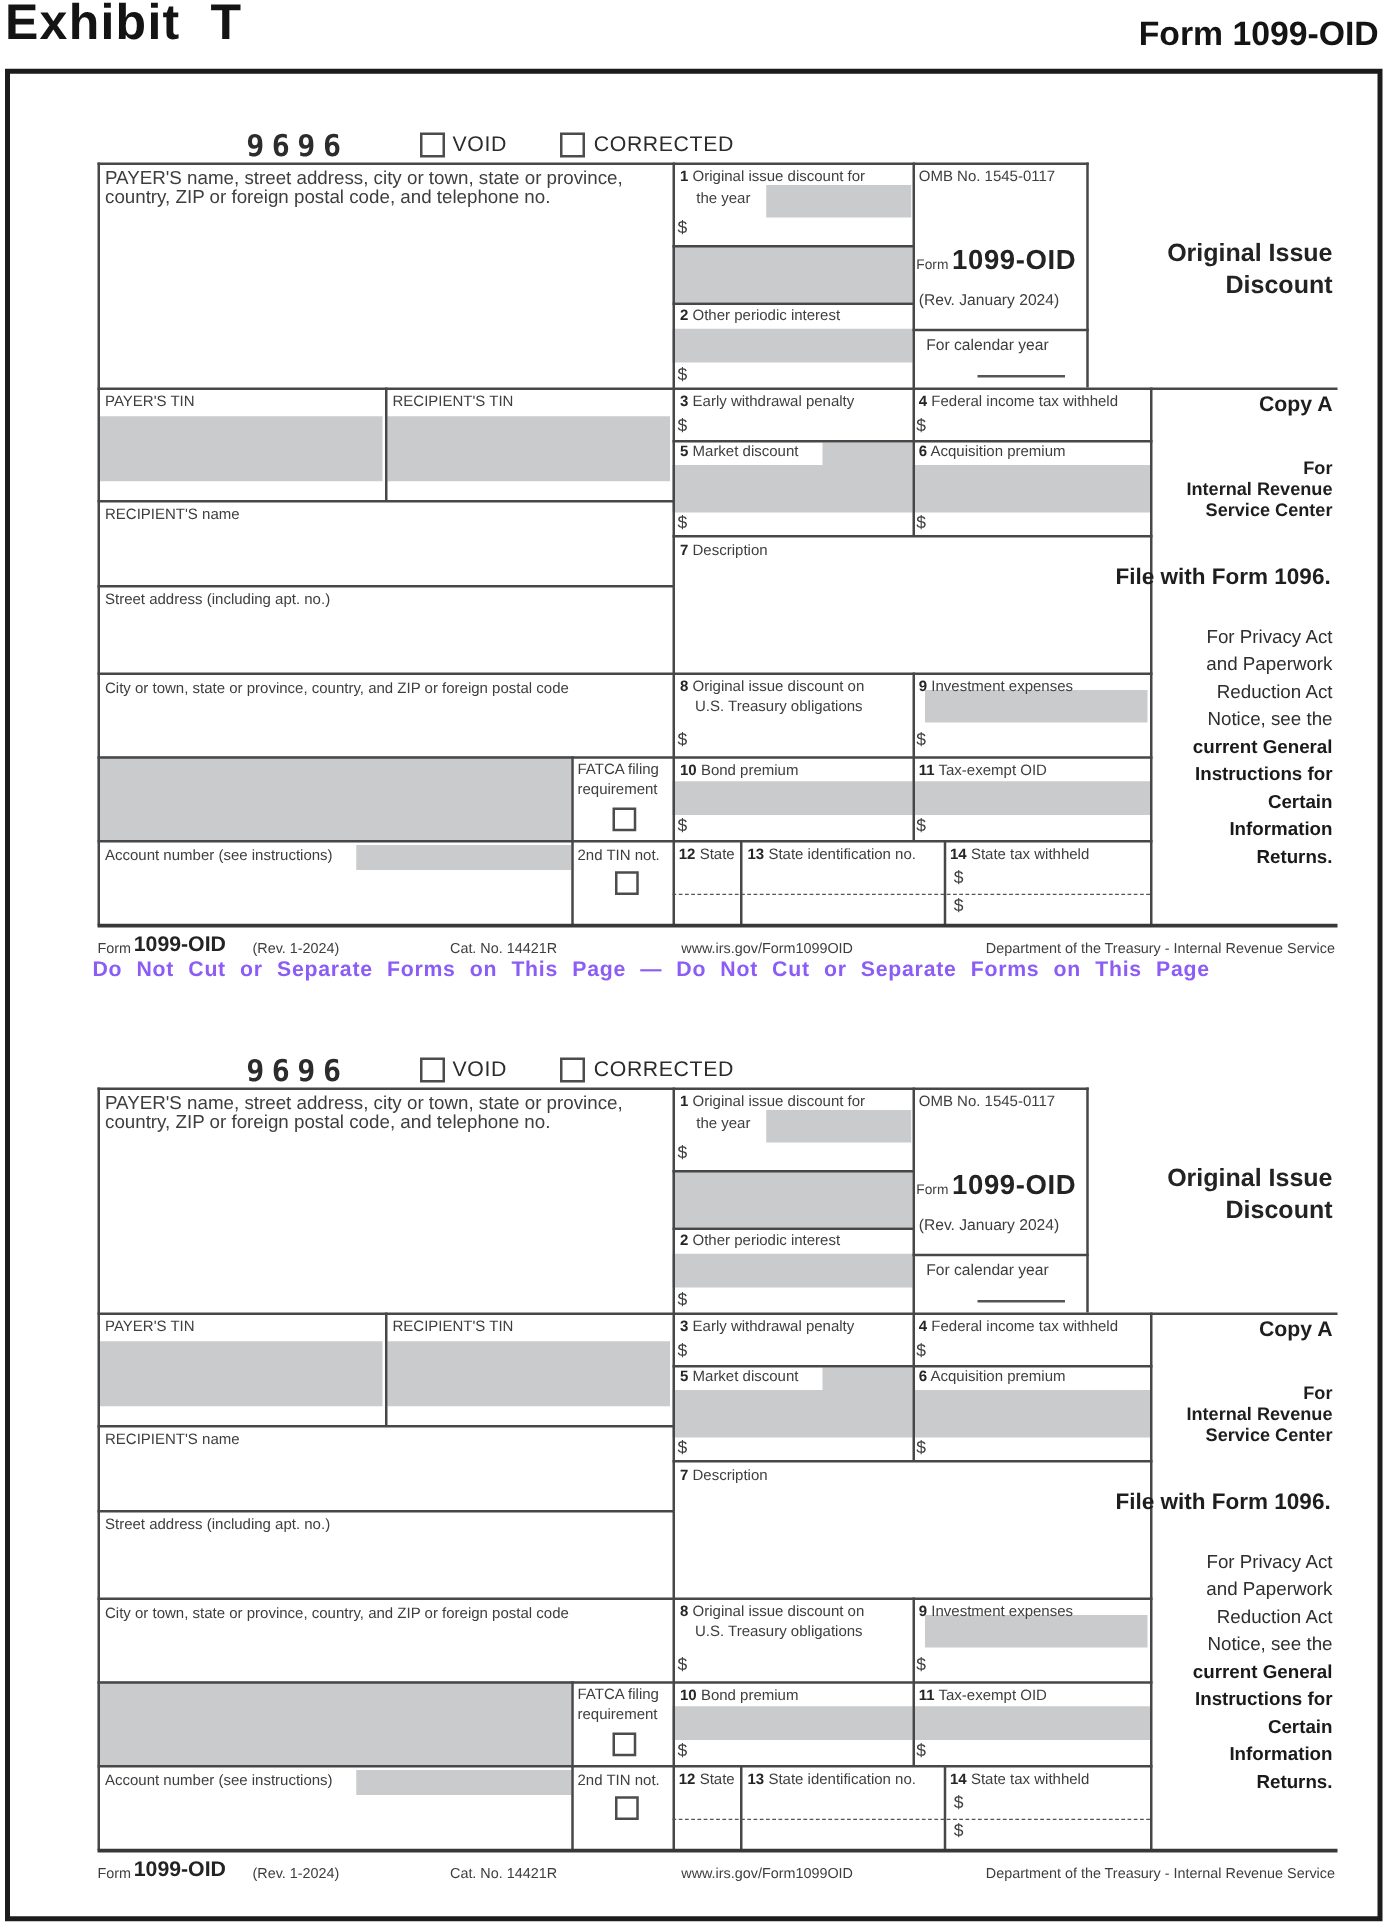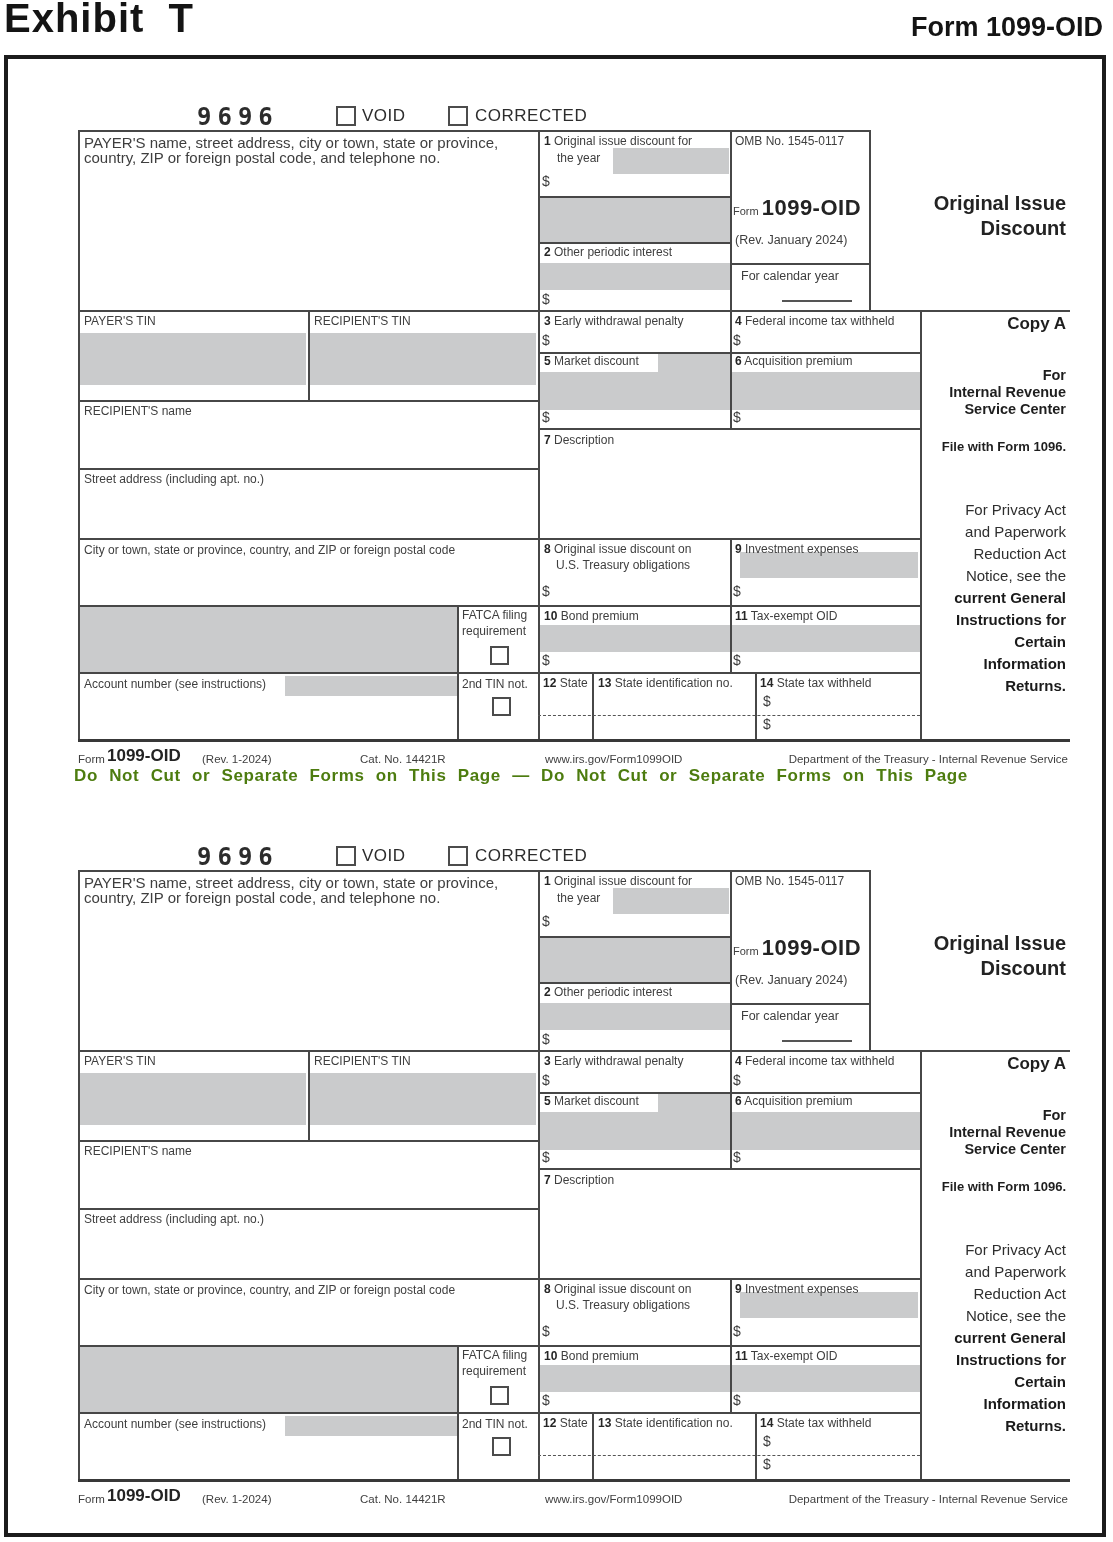--- a/index.html
+++ b/index.html
@@ -6,21 +6,21 @@
   .page{position:relative;width:1113px;height:1542px;background:#fff;
         font-family:"Liberation Sans",sans-serif;overflow:hidden;color:#3e3e3e;}
 
   
   .exhibit-title{position:absolute;left:4px;top:-4px;font-size:40px;font-weight:bold;
                  letter-spacing:1px;word-spacing:12px;color:#141414;}
   .header-form{position:absolute;right:10px;top:12px;font-size:27px;font-weight:bold;color:#141414;}
   .exhibit-border{position:absolute;left:4px;top:55px;width:1102px;height:1482px;
                   border:4px solid #1c1c1c;box-sizing:border-box;background:#fff;}
   .do-not-cut{position:absolute;left:74px;top:766px;font-size:17px;font-weight:bold;
-              letter-spacing:.6px;word-spacing:6px;color:#4d7c0f;white-space:nowrap;}
+              letter-spacing:.6px;word-spacing:6px;color:#8b5cf6;white-space:nowrap;}
 
   
   .form-slot{position:absolute;left:78px;width:992px;height:690px;}
   #form-copy-1{top:103px}
   #form-copy-2{top:843px}
 
   .code{position:absolute;left:119px;top:0;font-family:"DejaVu Sans Mono",monospace;
         font-size:24px;font-weight:bold;letter-spacing:6px;color:#2c2c2c;}
   .hdr-lbl{position:absolute;top:3px;font-size:17px;color:#2c2c2c;letter-spacing:.5px;}
   .cb{position:absolute;width:20px;height:20px;border:2px solid #4c4c4c;background:#fff;box-sizing:border-box;}
@@ -41,21 +41,21 @@
   .form-id .small{font-size:11px;color:#3e3e3e;margin-right:3px;}
   .form-id .big{font-size:22px;font-weight:bold;color:#232323;letter-spacing:.5px;}
   .rev{position:absolute;font-size:12.5px;color:#3e3e3e;white-space:nowrap;}
 
   .form-title{position:absolute;right:4px;top:88px;width:230px;text-align:right;
               font-size:20px;font-weight:bold;color:#232323;line-height:25px;}
 
   .copy-col{position:absolute;right:4px;width:175px;text-align:right;color:#1e1e1e;}
   .copy-a{top:211px;font-size:17px;font-weight:bold;}
   .for-irs{top:264px;font-size:14.5px;font-weight:bold;line-height:17px;}
-  .file-with{top:336px;font-size:13px;font-weight:bold;}
+  .file-with{top:348px;font-size:18px;font-weight:bold;text-align:center;}
   .privacy{top:396px;font-size:15px;line-height:22px;color:#2e2e2e;font-weight:normal;}
   .privacy .b{font-weight:bold;color:#1a1a1a;}
 
   .f-row{position:absolute;left:0;top:641px;width:992px;height:24px;font-size:11.5px;color:#3e3e3e;}
   .f-row span{position:absolute;white-space:nowrap;}
   .f-num{font-size:17px;font-weight:bold;color:#232323;}
 </style>
 </head>
 <body>
 

